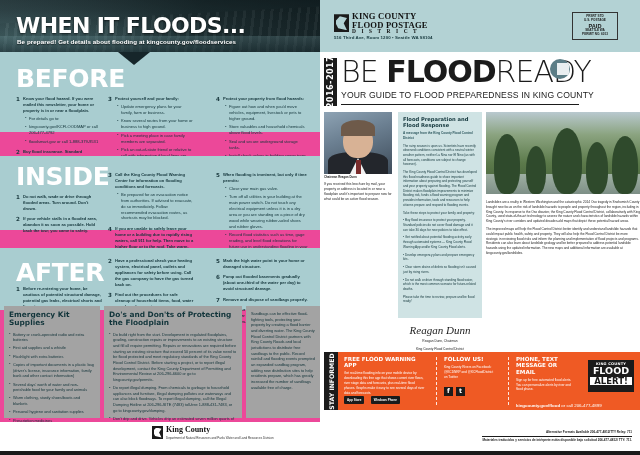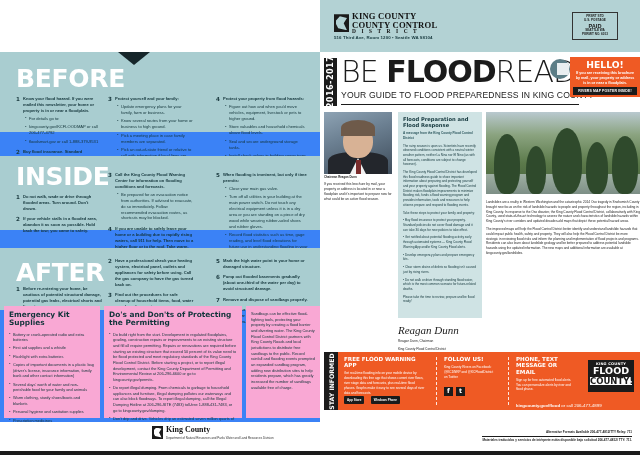--- a/index.html
+++ b/index.html
@@ -69,38 +69,38 @@
   .stamp {
     position:absolute; right: 22px; top: 12px; width: 46px; height: 28px;
     border: 1px solid #333; background:#b3d2d4;
     display:flex; flex-direction:column; align-items:center; justify-content:center;
     line-height:1.25; text-align:center;
   }
   .stamp div { font-size:3.1px; font-weight:700; color:#1b1b1b; }
   .stamp .paid { font-size:5.6px; font-weight:900; }
 
   
-  .leftpanel { position:absolute; left:0; top:52px; width:320px; height:370px; background:#3b82f6; }
+  .leftpanel { position:absolute; left:0; top:52px; width:320px; height:370px; background:#ec4899; }
   .sec-band { position:absolute; left:0; width:320px; background:#a9cdd0; }
   .sec-title {
     position:absolute; left:16px;
     font-size: 25px; font-weight:900; color:#fff; letter-spacing:-0.3px;
     font-family:"DejaVu Sans", sans-serif; line-height:1;
   }
   .col { position:absolute; }
   .item { position:relative; margin-bottom:4.5px; }
   .num {
     position:absolute; left:0; top:0; width:6px;
     font-size:5.6px; font-weight:900; color:#1c3b40; font-family:"DejaVu Sans",sans-serif;
   }
   .itxt { margin-left:7px; font-size:4.1px; line-height:1.45; color:#13343a; font-weight:700;}
   .bullets { margin-left:9px; margin-top:2px; }
   .bl { position:relative; padding-left:4px; font-size:4.1px; line-height:1.45; color:#13343a; margin-bottom:2.6px; font-weight:400;}
   .bl:before{ content:"•"; position:absolute; left:0; top:-0.5px; color:#13343a; font-size:4.4px;}
-  .bbox { position:absolute; background:#f9a8d4; }
+  .bbox { position:absolute; background:#a3a3a3; }
   .bbox h3 { font-size:7.4px; font-weight:900; color:#12353b; font-family:"DejaVu Sans",sans-serif; line-height:1.12; margin-bottom:4px; }
   .bbox .bl { font-size:3.9px; }
   .bbox p { font-size:3.9px; line-height:1.45; color:#13343a; margin-bottom:3px;}
 
   .recycle { position:absolute; left:10px; top:425px; display:flex; gap:4px; align-items:flex-start; }
   .rec-ic { width:9px; height:9px; border-radius:50%; background:#2b2b2b; flex:none; position:relative; }
   .rec-ic:after{ content:""; position:absolute; left:2px; top:2px; width:5px; height:5px; border:1px solid #cfe3e4; border-radius:1px; transform:rotate(45deg);}
   .rec-t1 { font-size:4.1px; font-weight:700; color:#13343a; }
   .rec-t2 { font-size:3.2px; color:#4a6a6e; }
 
@@ -161,21 +161,21 @@
     background: linear-gradient(180deg,#b9c9cf 0%, #8aa37f 28%, #5c7a4b 62%, #3f5a36 100%);
     overflow:hidden;
   }
   .hero .tree { position:absolute; bottom:0; background:#2f4a2c; border-radius:50% 50% 40% 40%; }
   .hero .river { position:absolute; left:0; bottom:0; width:154px; height:20px; background:linear-gradient(180deg,#9fb0a3,#7d8f86); }
 
   .workwrap { position:absolute; left:162px; top:144px; width:154px; }
   .workwrap h4 { font-size:6.4px; font-weight:900; color:#1b1b1b; font-family:"DejaVu Sans",sans-serif; margin-bottom:3px;}
   .workwrap p { font-size:3.2px; line-height:1.5; color:#222; margin-bottom:3px;}
 
-  .sigwrap { position:absolute; left:74px; top:268px; width:84px; }
+  .sigwrap { position:absolute; left:74px; top:268px; width:84px;text-align:center; }
   .sigline { font-family:"Liberation Serif", serif; font-style:italic; font-size:11px; color:#1b1b1b; transform:skewX(-8px); }
   .sigmeta { font-size:3.2px; line-height:1.5; color:#222; margin-top:3px;}
 
   
   .stayinf {
     position:absolute; left:324px; top:352px; width:14px; height:58px; background:#1b1b1b;
     display:flex; align-items:center; justify-content:center;
   }
   .stayinf span { transform:rotate(-90deg); white-space:nowrap; font-size:6.2px; font-weight:900; color:#fff; font-family:"DejaVu Sans",sans-serif;}
   .orange { position:absolute; left:338px; top:352px; width:302px; height:58px; background:#ef5a24; }
@@ -206,28 +206,32 @@
   .altfmt { position:absolute; right:8px; top:8px; text-align:right; }
   .altfmt div { font-size:3.1px; font-weight:700; color:#1b1b1b; line-height:1.6;}
   .altfmt .rule { height:1px; background:#1b1b1b; width:150px; margin:1px 0 1px auto; }
   .blackbar { position:absolute; left:0; bottom:0; width:640px; height:4px; background:#1b1b1b;}
 </style>
 </head>
 <body>
 
 <div class="page">
 
+  <div class="banner">
+    <div class="banner-title">WHEN IT FLOODS...</div>
+    <div class="banner-sub">Be prepared! Get details about flooding at kingcounty.gov/floodservices</div>
+  </div>
   <div class="banner-notch"></div>
 
   <div class="mailhead">
     <div class="kc-logo">
       <div class="kc-mark"></div>
       <div class="kc-words">
         <div class="kc-l1">KING COUNTY</div>
-        <div class="kc-l2">COUNTY CONTROL</div>
+        <div class="kc-l2">FLOOD POSTAGE</div>
         <div class="kc-l3">D I S T R I C T</div>
       </div>
     </div>
     <div class="kc-addr">516 Third Ave, Room 1200 • Seattle WA 98104</div>
     <div class="stamp">
       <div>PRSRT STD</div>
       <div>U.S. POSTAGE</div>
       <div class="paid">PAID</div>
       <div>SEATTLE WA</div>
       <div>PERMIT NO. 6013</div>
@@ -371,21 +375,21 @@
     <div class="bl">Flashlight with extra batteries</div>
     <div class="bl">Copies of important documents in a plastic bag (driver's license, insurance information, family bank and other contact information)</div>
     <div class="bl">Several days' worth of water and non-perishable food for your family and animals</div>
     <div class="bl">Warm clothing, sturdy shoes/boots and blankets</div>
     <div class="bl">Personal hygiene and sanitation supplies</div>
     <div class="bl">Prescription medicines</div>
     <div class="bl">Comfort items for children (blanket, books, toys)</div>
   </div>
 
   <div class="bbox" style="left:104px; top:306px; width:138px; height:112px; padding:5px;">
-    <h3>Do's and Don'ts of Protecting the Permitting</h3>
+    <h3>Do's and Don'ts of Protecting the Floodplain</h3>
     <div class="bl">Do build right from the start. Development in regulated floodplains, grading, construction repairs or improvements to an existing structure and fill all require permitting. Repairs or renovations are required before starting an existing structure that exceed 50 percent of its value need to be flood protected and meet regulatory standards of the King County Flood Control District. Before starting a project, or to report illegal development, contact the King County Department of Permitting and Environmental Review at 206-296-6600 or go to kingcounty.gov/permits.</div>
     <div class="bl">Do report illegal dumping. From chemicals to garbage to household appliances and furniture, illegal dumping pollutes our waterways and can also block floodways. To report illegal dumping, call the Illegal Dumping Hotline at 206-296-SITE (7483) toll-free 1-888-431-7483, or go to kingcounty.gov/dumping.</div>
     <div class="bl">Don't drip and drive. Vehicles drip an estimated seven million quarts of motor oil into the Puget Sound watershed each year. Oil and other petroleum products can harm wildlife and habitat. When stormwater runoff carries petroleum products to our streams, rivers, lakes and Puget Sound. For tips and referrals to fix leaks, go to fixcarleaks.org.</div>
   </div>
 
   <div class="bbox" style="left:246px; top:306px; width:74px; height:112px; padding:5px;">
     <p>Sandbags can be effective flood-fighting tools, protecting your property by creating a flood barrier and diverting water. The King County Flood Control District partners with King County Roads and local jurisdictions to distribute free sandbags to the public. Record rainfall and flooding events prompted an expanded sandbag program, adding new distribution sites to help residents prepare, which has greatly increased the number of sandbags available free of charge.</p>
   </div>
 
   <div class="recycle">
@@ -404,25 +408,20 @@
 
     <div class="bigtitle">
       <div class="bt-line">
         <span class="bt-thin">BE </span><span class="bt-bold">FLOOD</span><span class="bt-thin">READY</span>
       </div>
       <div class="bt-sub">YOUR GUIDE TO FLOOD PREPAREDNESS IN KING COUNTY</div>
     </div>
     <div class="bt-rule"></div>
 
     <div class="hello-icon"></div>
-    <div class="hello">
-      <div class="h1">HELLO!</div>
-      <div class="h2">If you are receiving this brochure by mail, your property or address is in or near a floodplain.</div>
-      <div class="h3">RIVERS MAP POSTER INSIDE!</div>
-    </div>
 
     <div class="photo">
       <div class="suit"></div>
       <div class="face"></div>
       <div class="hair"></div>
       <div class="shirt"></div>
       <div class="tie"></div>
     </div>
     <div class="photocap">Chairman Reagan Dunn</div>
     <div class="leftcopy">If you received this brochure by mail, your property or address is located in or near a floodplain and it's important to prepare now for what could be an active flood season.</div>
@@ -488,21 +487,21 @@
     <div class="ocell" style="left:178px; width:66px;">
       <h5>PHONE, TEXT MESSAGE OR EMAIL</h5>
       <p>Sign up for free automated flood alerts. You can personalize alerts by river and flood phase.</p>
     </div>
     <div class="ourl" style="left:178px;">
       <span>kingcounty.gov/flood</span><em> or call 206-477-4899</em>
     </div>
     <div class="alertlogo">
       <div class="a1">KING COUNTY</div>
       <div class="a2">FLOOD</div>
-      <div class="a3">COUNTY!</div>
+      <div class="a3">ALERT!</div>
     </div>
   </div>
 
   <div class="footer">
     <div class="kcfoot">
       <div class="m"></div>
       <div>
         <div class="t1">King County</div>
         <div class="t2">Department of Natural Resources and Parks
 Water and Land Resources Division</div>

